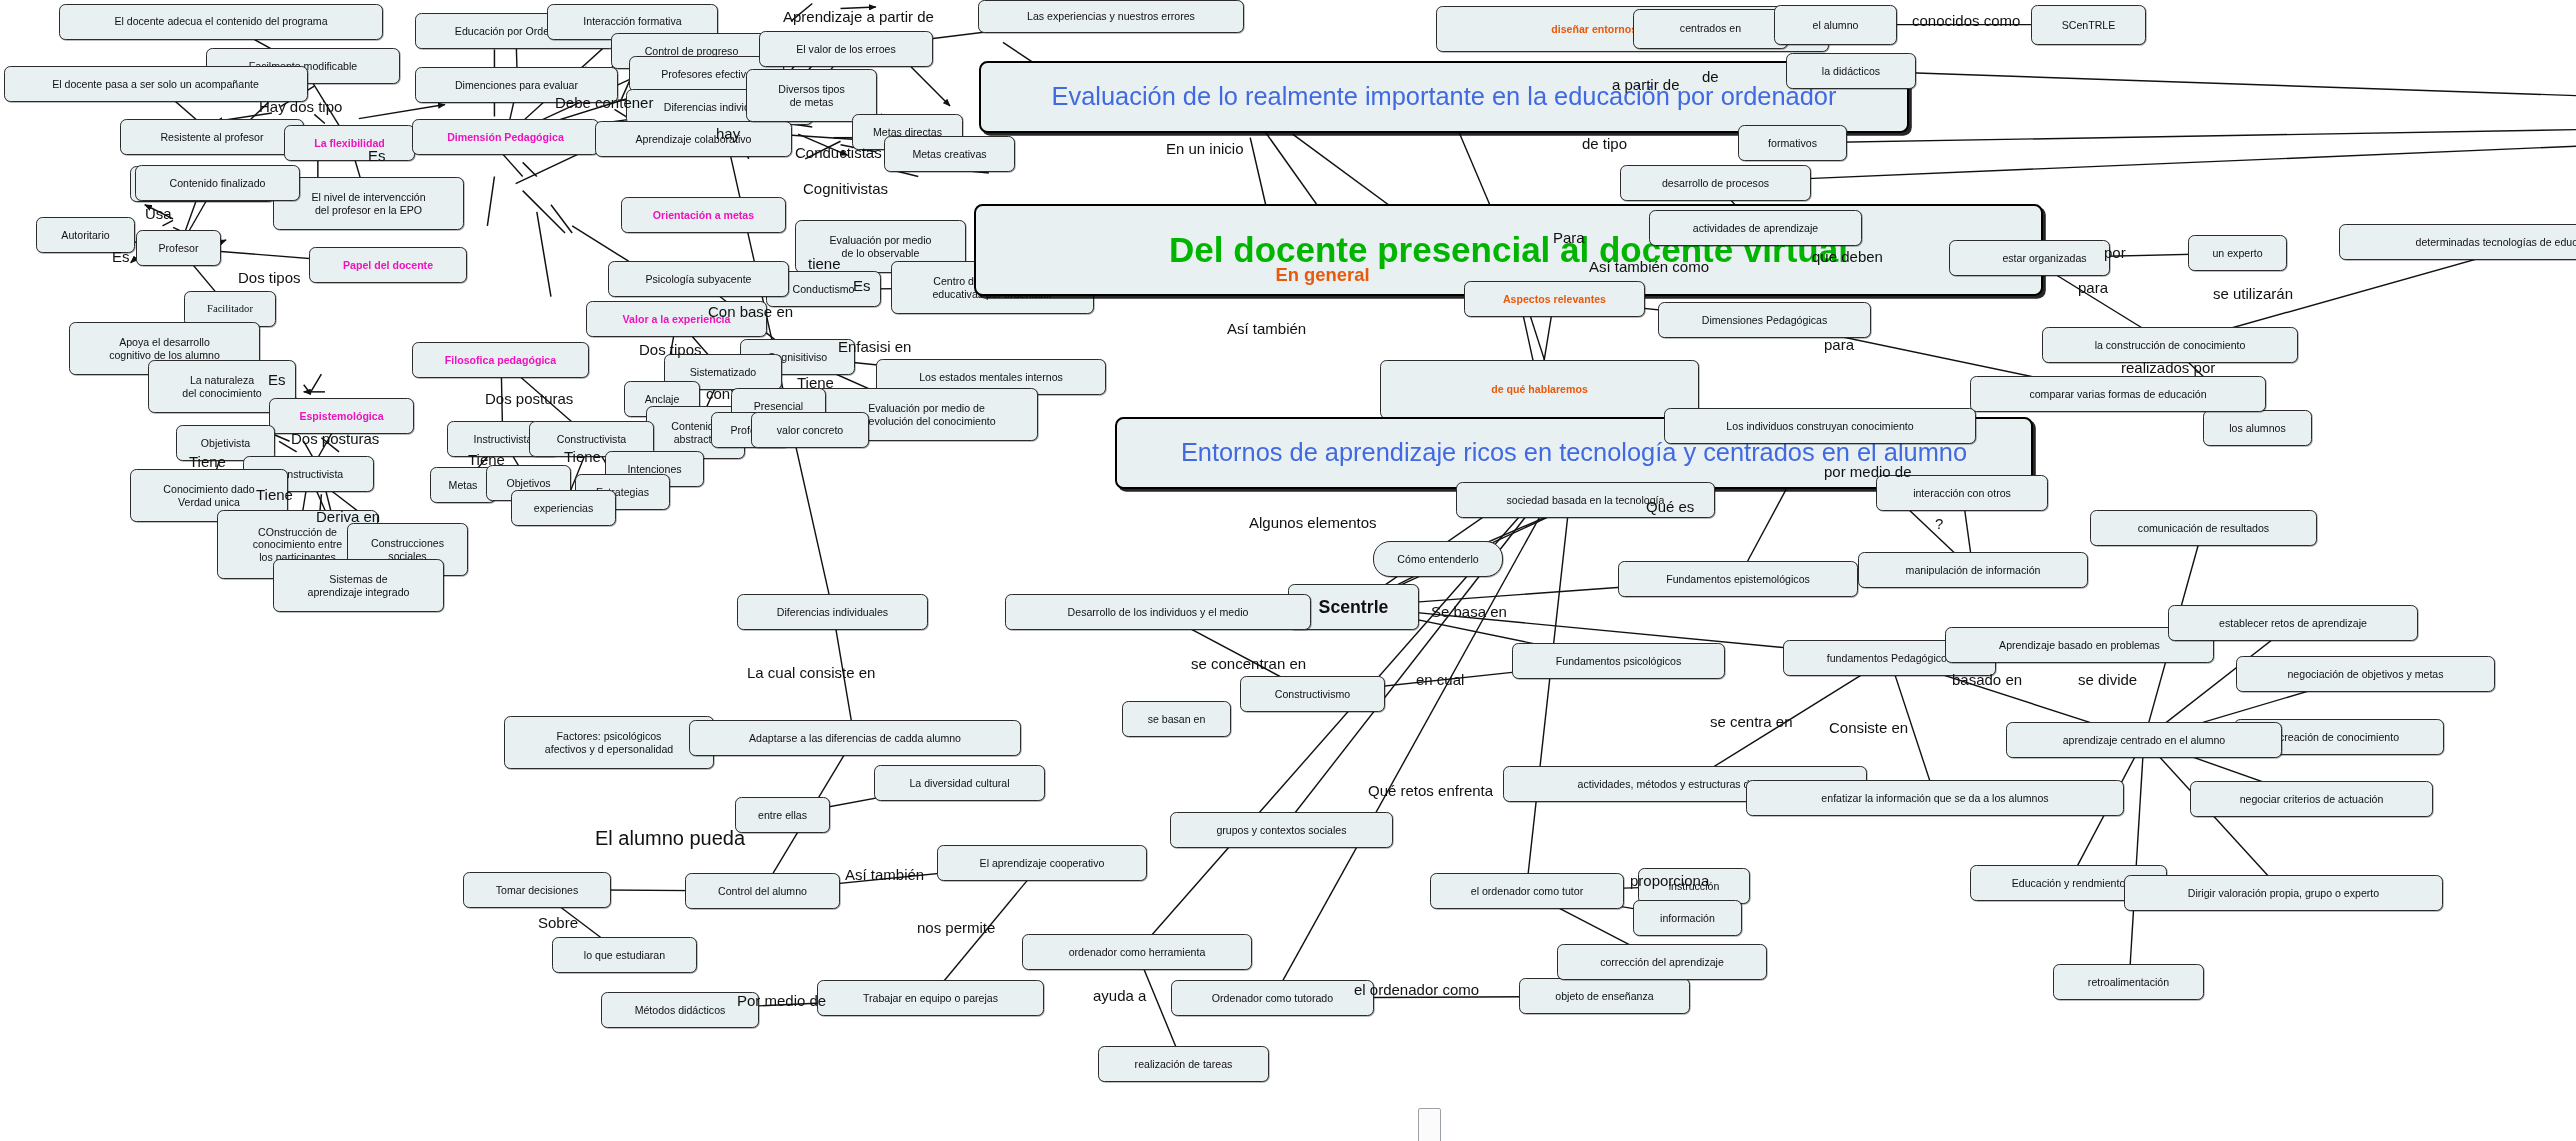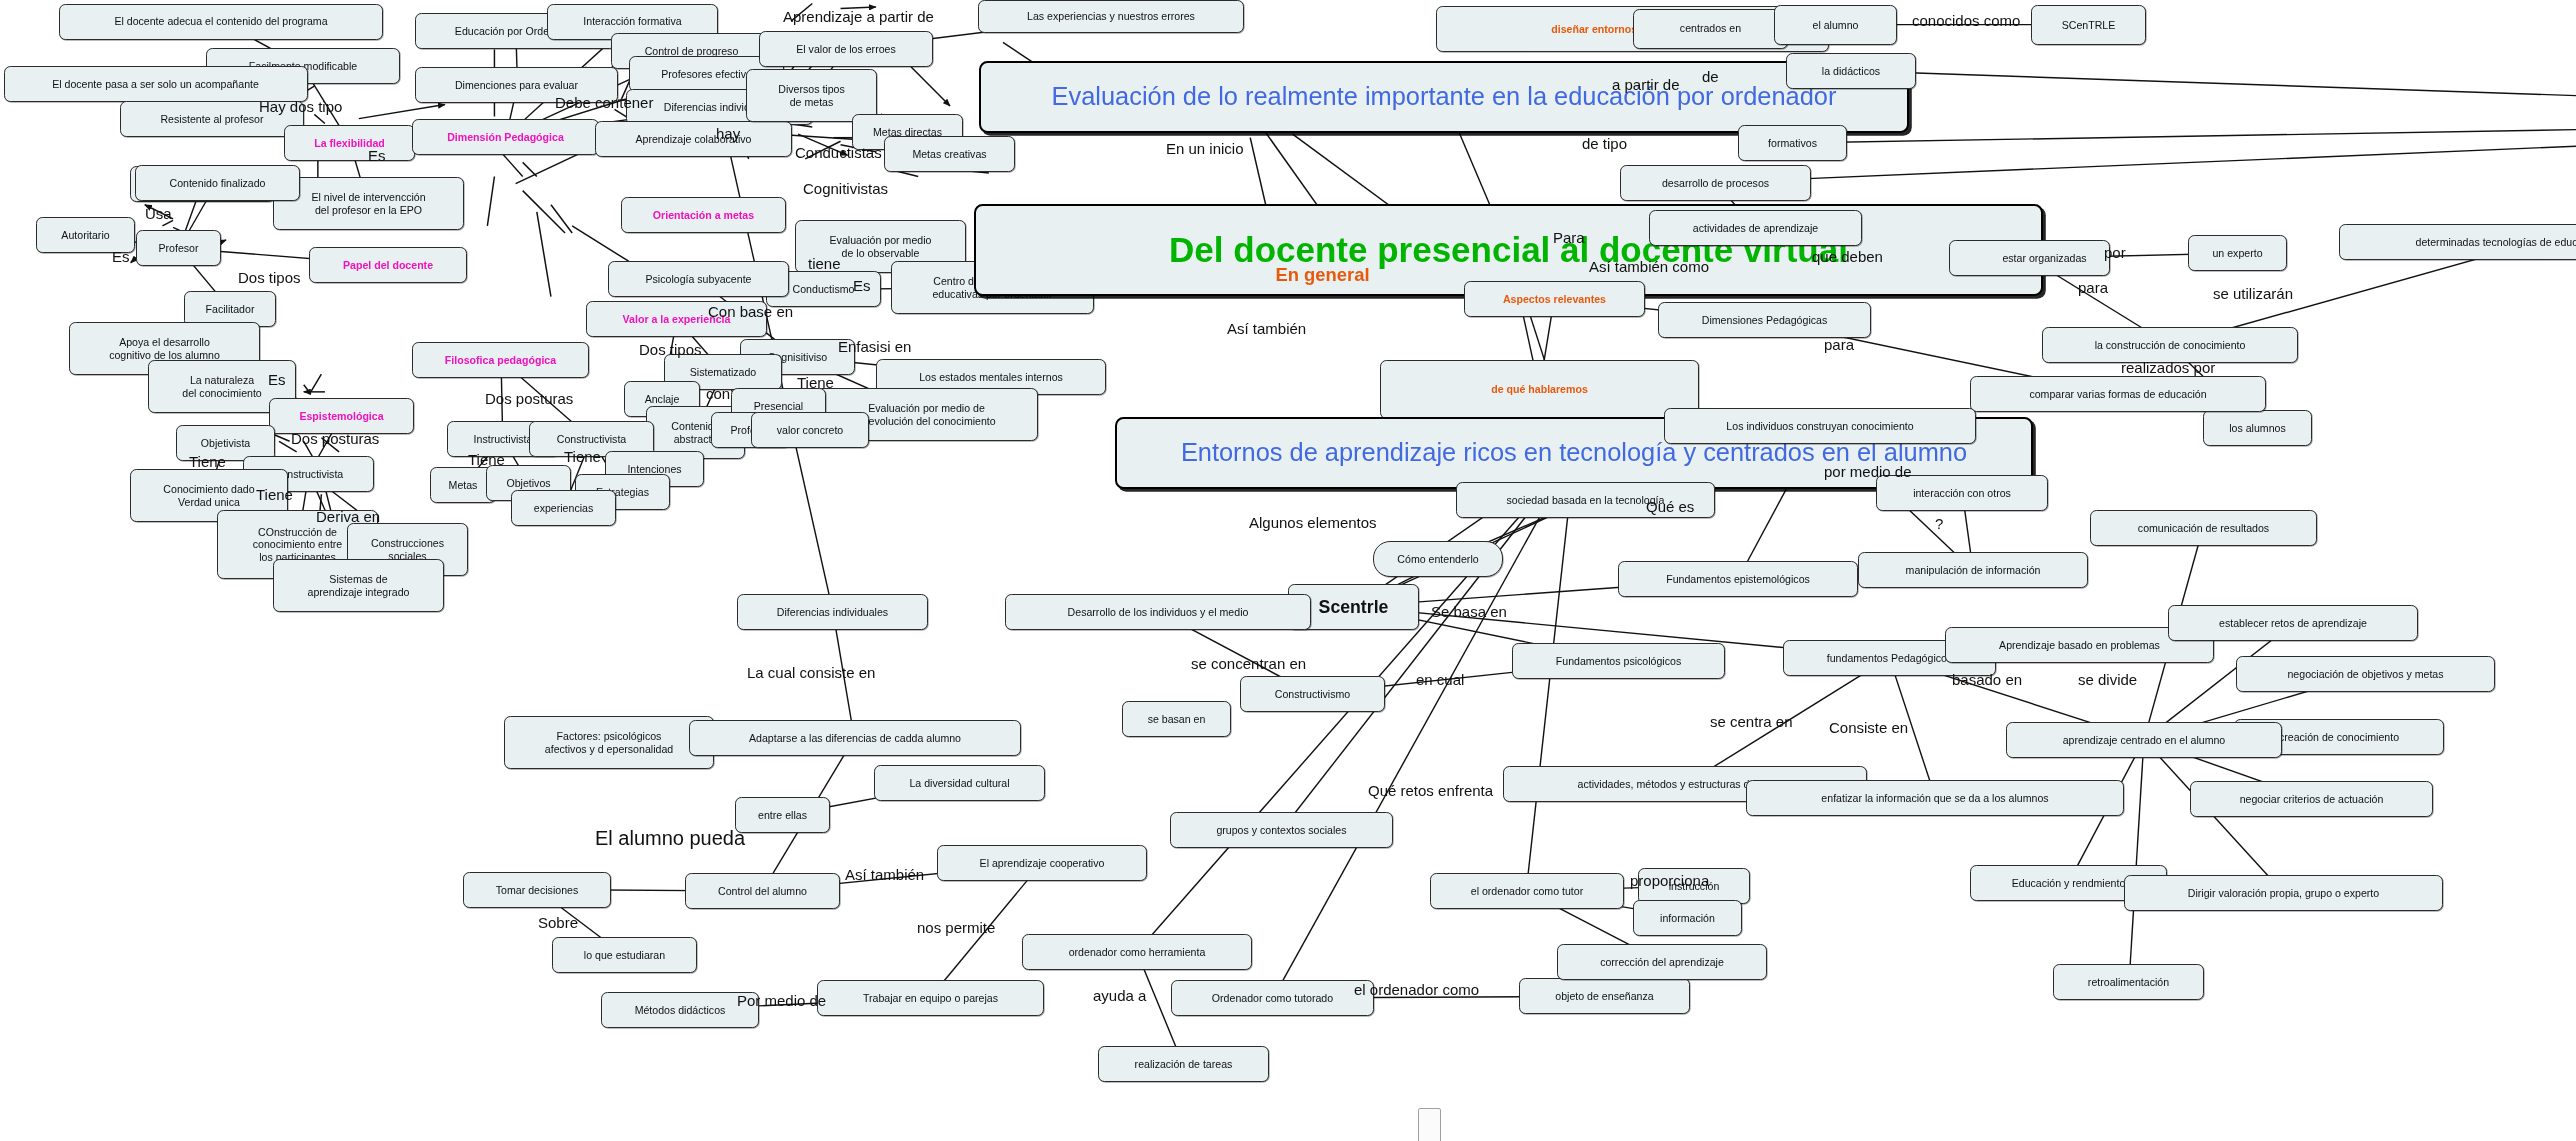--- a/index.html
+++ b/index.html
@@ -262,29 +262,29 @@
         <line x1="2136.332589285714" y1="353.93659942363115" x2="2179.3616071428573" y2="551.8616714697406" stroke="#111" stroke-width="2" marker-end="url(#ah)"></line>
         <line x1="2136.332589285714" y1="353.93659942363115" x2="2044.4598214285716" y2="137.38328530259366" stroke="#111" stroke-width="2" marker-end="url(#ah)"></line>
         <line x1="2179.3616071428573" y1="551.8616714697406" x2="2200.294642857143" y2="423.79250720461096" stroke="#111" stroke-width="2" marker-end="url(#ah)"></line>
         <line x1="1179.2276785714287" y1="866.2132564841498" x2="1018.7410714285714" y2="151.35446685878964" stroke="#111" stroke-width="2" marker-end="url(#ah)"></line>
       </g>
   </svg>
 
 <div class="node " style="left: 59px; top: 3.5px; width: 324px; min-height: 36px;">El docente adecua el contenido del programa</div>
     <div class="node " style="left: 206px; top: 48px; width: 194px; min-height: 36px;">Facilmente modificable</div>
     <div class="node " style="left: 3.5px; top: 66px; width: 304px; min-height: 36px;">El docente pasa a ser solo un acompañante</div>
-    <div class="node " style="left: 120px; top: 101px; width: 184px; min-height: 36px;">Resistente al profesor</div>
+    <div class="node " style="left: 120px; top: 119px; width: 184px; min-height: 36px;">Resistente al profesor</div>
     <div class="node pink" style="left: 284px; top: 125px; width: 131px; min-height: 36px;">La flexibilidad</div>
     <div class="node " style="left: 273px; top: 177px; width: 191px; min-height: 53px;">El nivel de intervencción
 del profesor en la EPO</div>
     <div class="node " style="left: 130px; top: 166px; width: 145px; min-height: 36px;">Didactica clasica</div>
     <div class="node " style="left: 135px; top: 165px; width: 165px; min-height: 36px;">Contenido finalizado</div>
     <div class="node " style="left: 36px; top: 217px; width: 99px; min-height: 36px;">Autoritario</div>
     <div class="node " style="left: 136px; top: 230px; width: 85px; min-height: 36px;">Profesor</div>
-    <div class="node " style="left: 184px; top: 291px; width: 92px; min-height: 36px;">Facilitador</div>
+    <div class="node " style="left: 184px; top: 291px; width: 92px; min-height: 36px; font-family: Liberation Serif, serif;">Facilitador</div>
     <div class="node pink" style="left: 309px; top: 247px; width: 158px; min-height: 36px;">Papel del docente</div>
     <div class="node " style="left: 69px; top: 322px; width: 191px; min-height: 53px;">Apoya el desarrollo
 cognitivo de los alumno</div>
     <div class="node " style="left: 148px; top: 360px; width: 148px; min-height: 53px;">La naturaleza
 del conocimiento</div>
     <div class="node pink" style="left: 269px; top: 398px; width: 145px; min-height: 36px;">Espistemológica</div>
     <div class="node " style="left: 176px; top: 425px; width: 99px; min-height: 36px;">Objetivista</div>
     <div class="node " style="left: 243px; top: 456px; width: 131px; min-height: 36px;">Constructivista</div>
     <div class="node " style="left: 130px; top: 469px; width: 158px; min-height: 53px;">Conocimiento dado
 Verdad unica</div>

